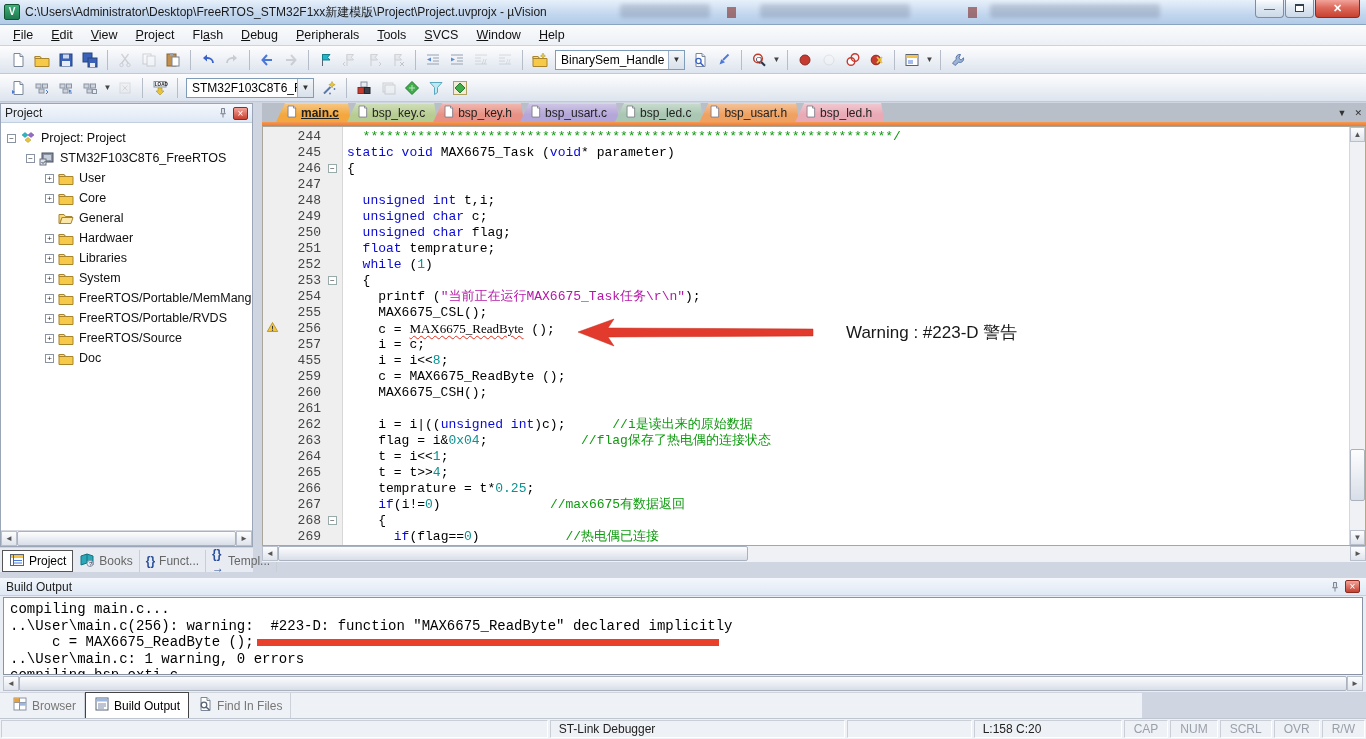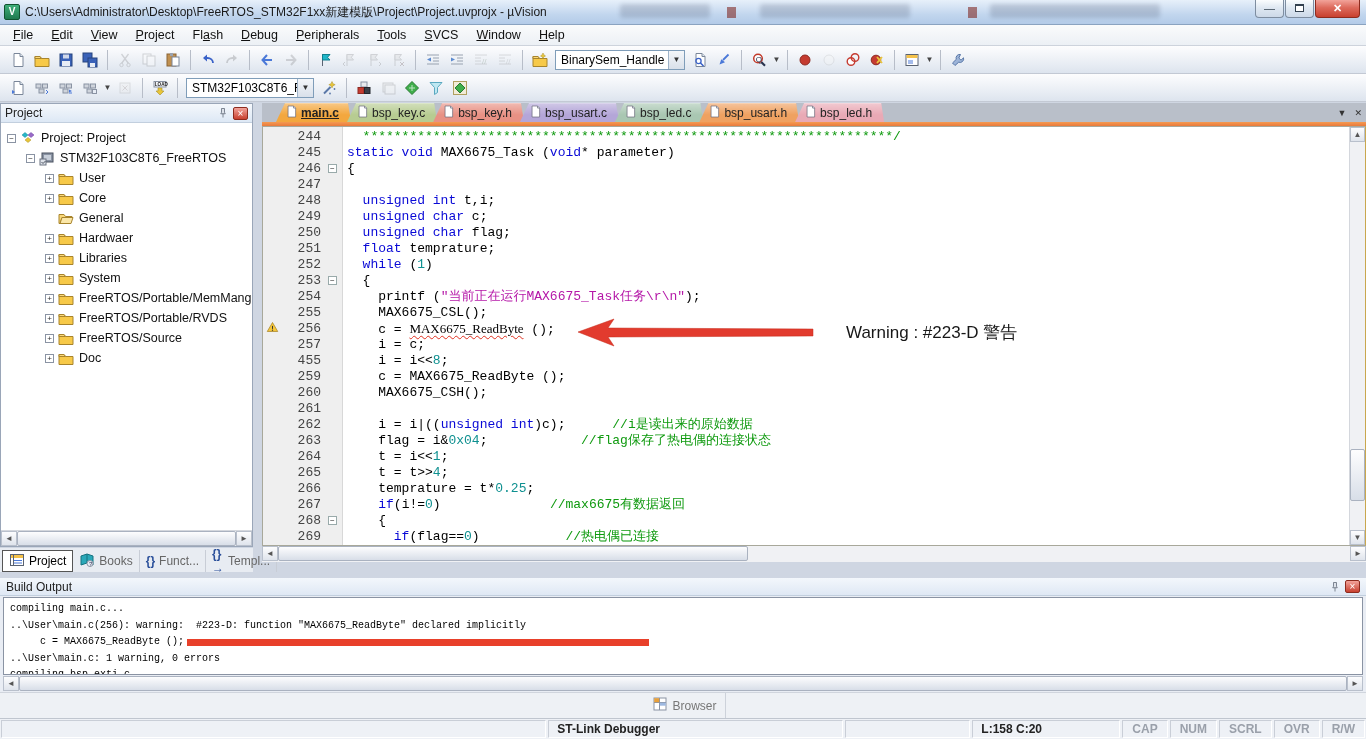--- a/index.html
+++ b/index.html
@@ -101,30 +101,30 @@
   #vthumb { position:absolute; left:0; top:322px; width:15px; height:52px; }
   #ed-hscroll { position:absolute; left:0; top:443px; width:1104px; height:16px; background:#f0f1f4; display:flex; }
   #overlay-svg { position:absolute; left:0; top:0; pointer-events:none; }
   #warn-note { position:absolute; left:583px; top:194px; font-size:17px; color:#171717; white-space:nowrap; }
 
   
   #buildpanel { position:absolute; left:0; top:578px; width:1366px; height:114px; background:#e9edf4; }
   #bp-header { height:18px; background:linear-gradient(#f3f7fc,#dfe8f4); border-bottom:1px solid #c2cfde; display:flex; align-items:center; padding:0 6px; }
   #bp-header .ph-title { font-size:12px; color:#222; flex:1; }
   #bp-content { position:absolute; left:3px; top:19px; width:1360px; height:78px; background:#fff; border:1px solid #8a93a3; overflow:hidden; padding:3px 0 0 6px; }
-  .brow { font-family:"Liberation Mono",monospace; font-size:10px; line-height:16.5px; white-space:pre; color:#000; display:flex; align-items:center; }
+  .brow { font-family:"Liberation Mono",monospace; font-size:14px; line-height:16.5px; white-space:pre; color:#000; display:flex; align-items:center; }
   .redbar { display:inline-block; width:462px; height:7px; background:#e8402a; margin-left:3px; }
   #bp-hscroll { position:absolute; left:3px; top:98px; width:1360px; height:14px; background:#f0f1f4; display:flex; }
 
   
-  #bottomtabs { position:absolute; left:0; top:692px; width:1366px; height:26px; background:#eef1f5; display:flex; align-items:center; padding-left:4px; border-top:1px solid #d0d5dd;flex-direction:column; }
+  #bottomtabs { position:absolute; left:0; top:692px; width:1142px; height:26px; background:#eef1f5; display:flex; align-items:center; padding-left:4px; border-top:1px solid #d0d5dd; }
   .btab { display:flex; align-items:center; font-size:12px; color:#777; padding:3px 8px; border-right:1px solid #cdd2da; }
   .btab.active { background:#fff; border:1px solid #444; color:#000; }
   .btab svg { margin-right:4px; }
-  #statusbar { position:absolute; left:0; top:718px; width:1366px; height:21px; background:#eef1f6; border-top:1px solid #c0c6cf; display:flex;font-weight:bold; }
+  #statusbar { position:absolute; left:0; top:718px; width:1366px; height:21px; background:#eef1f6; border-top:1px solid #c0c6cf; display:flex; }
   .sseg { border:1px solid; border-color:#c9ced7 #fff #fff #c9ced7; margin:1px; font-size:12px; color:#222; display:flex; align-items:center; padding:0 8px; white-space:nowrap; }
   #st-empty { flex:1; }
   #st-debugger { width:295px; }
   #st-gap { width:125px; }
   #st-cursor { width:148px; }
   .sflag { color:#9aa0aa; padding:0 9px; }
 </style>
 </head>
 <body>
 

